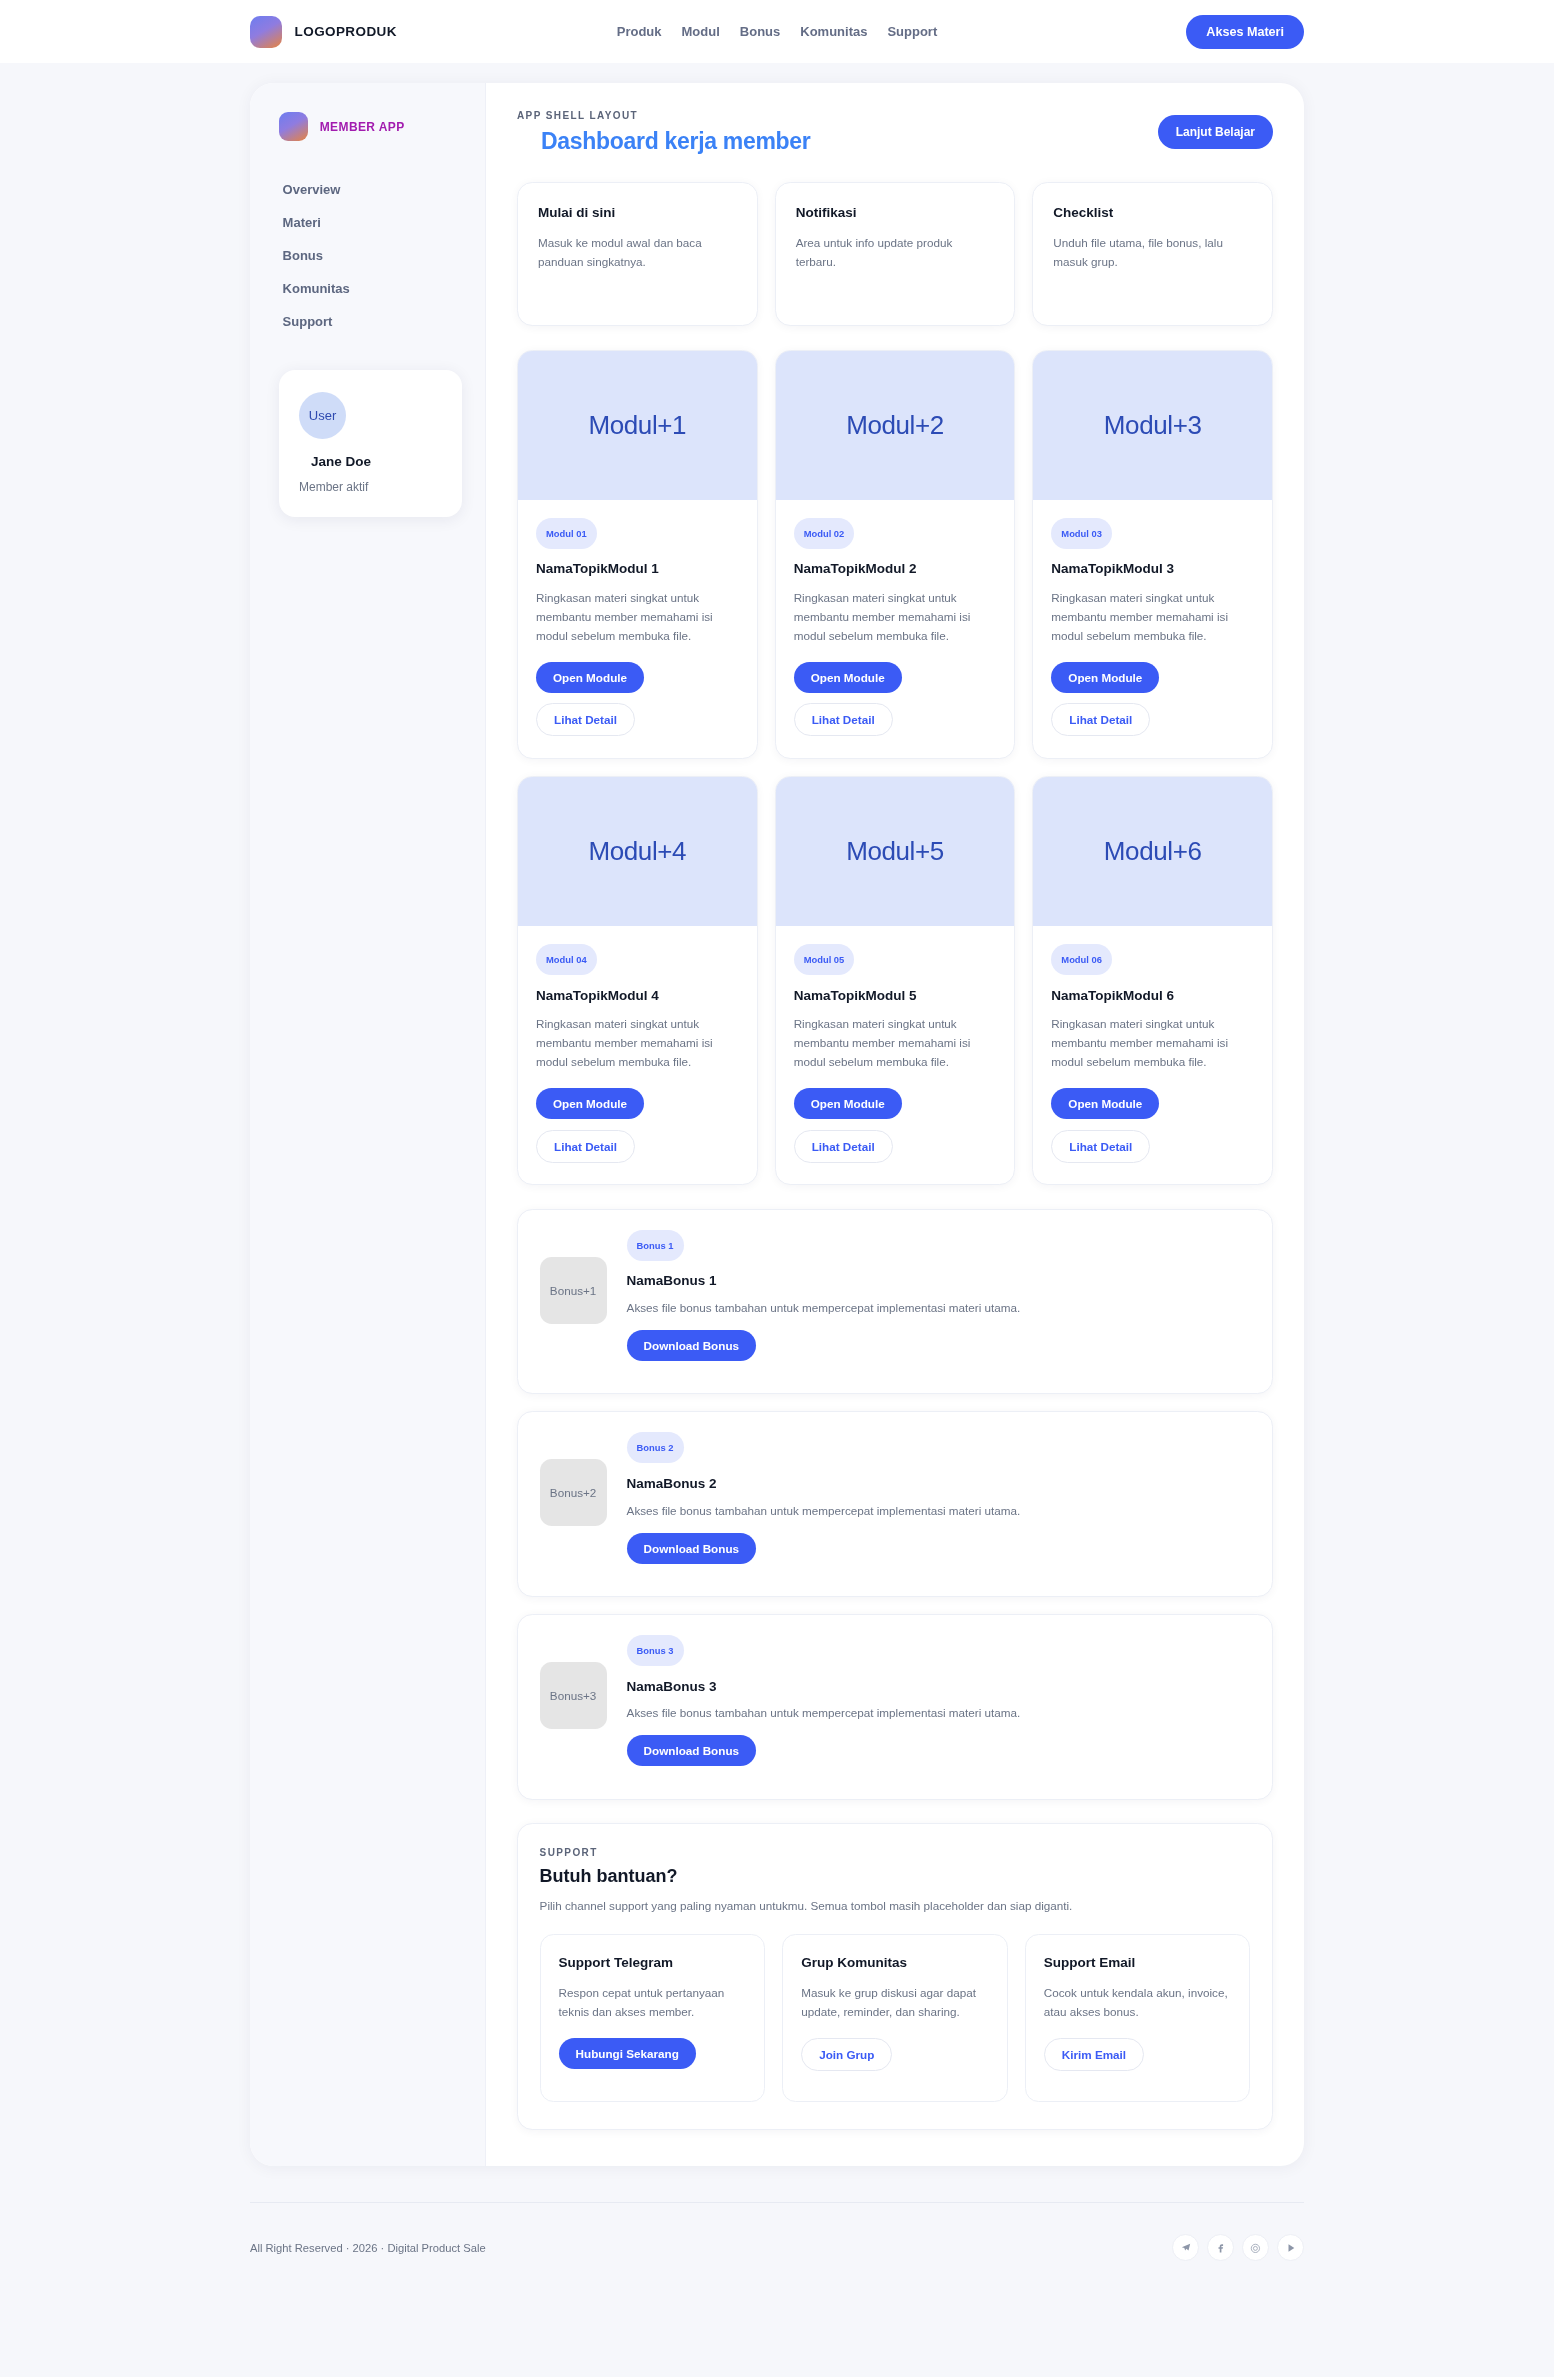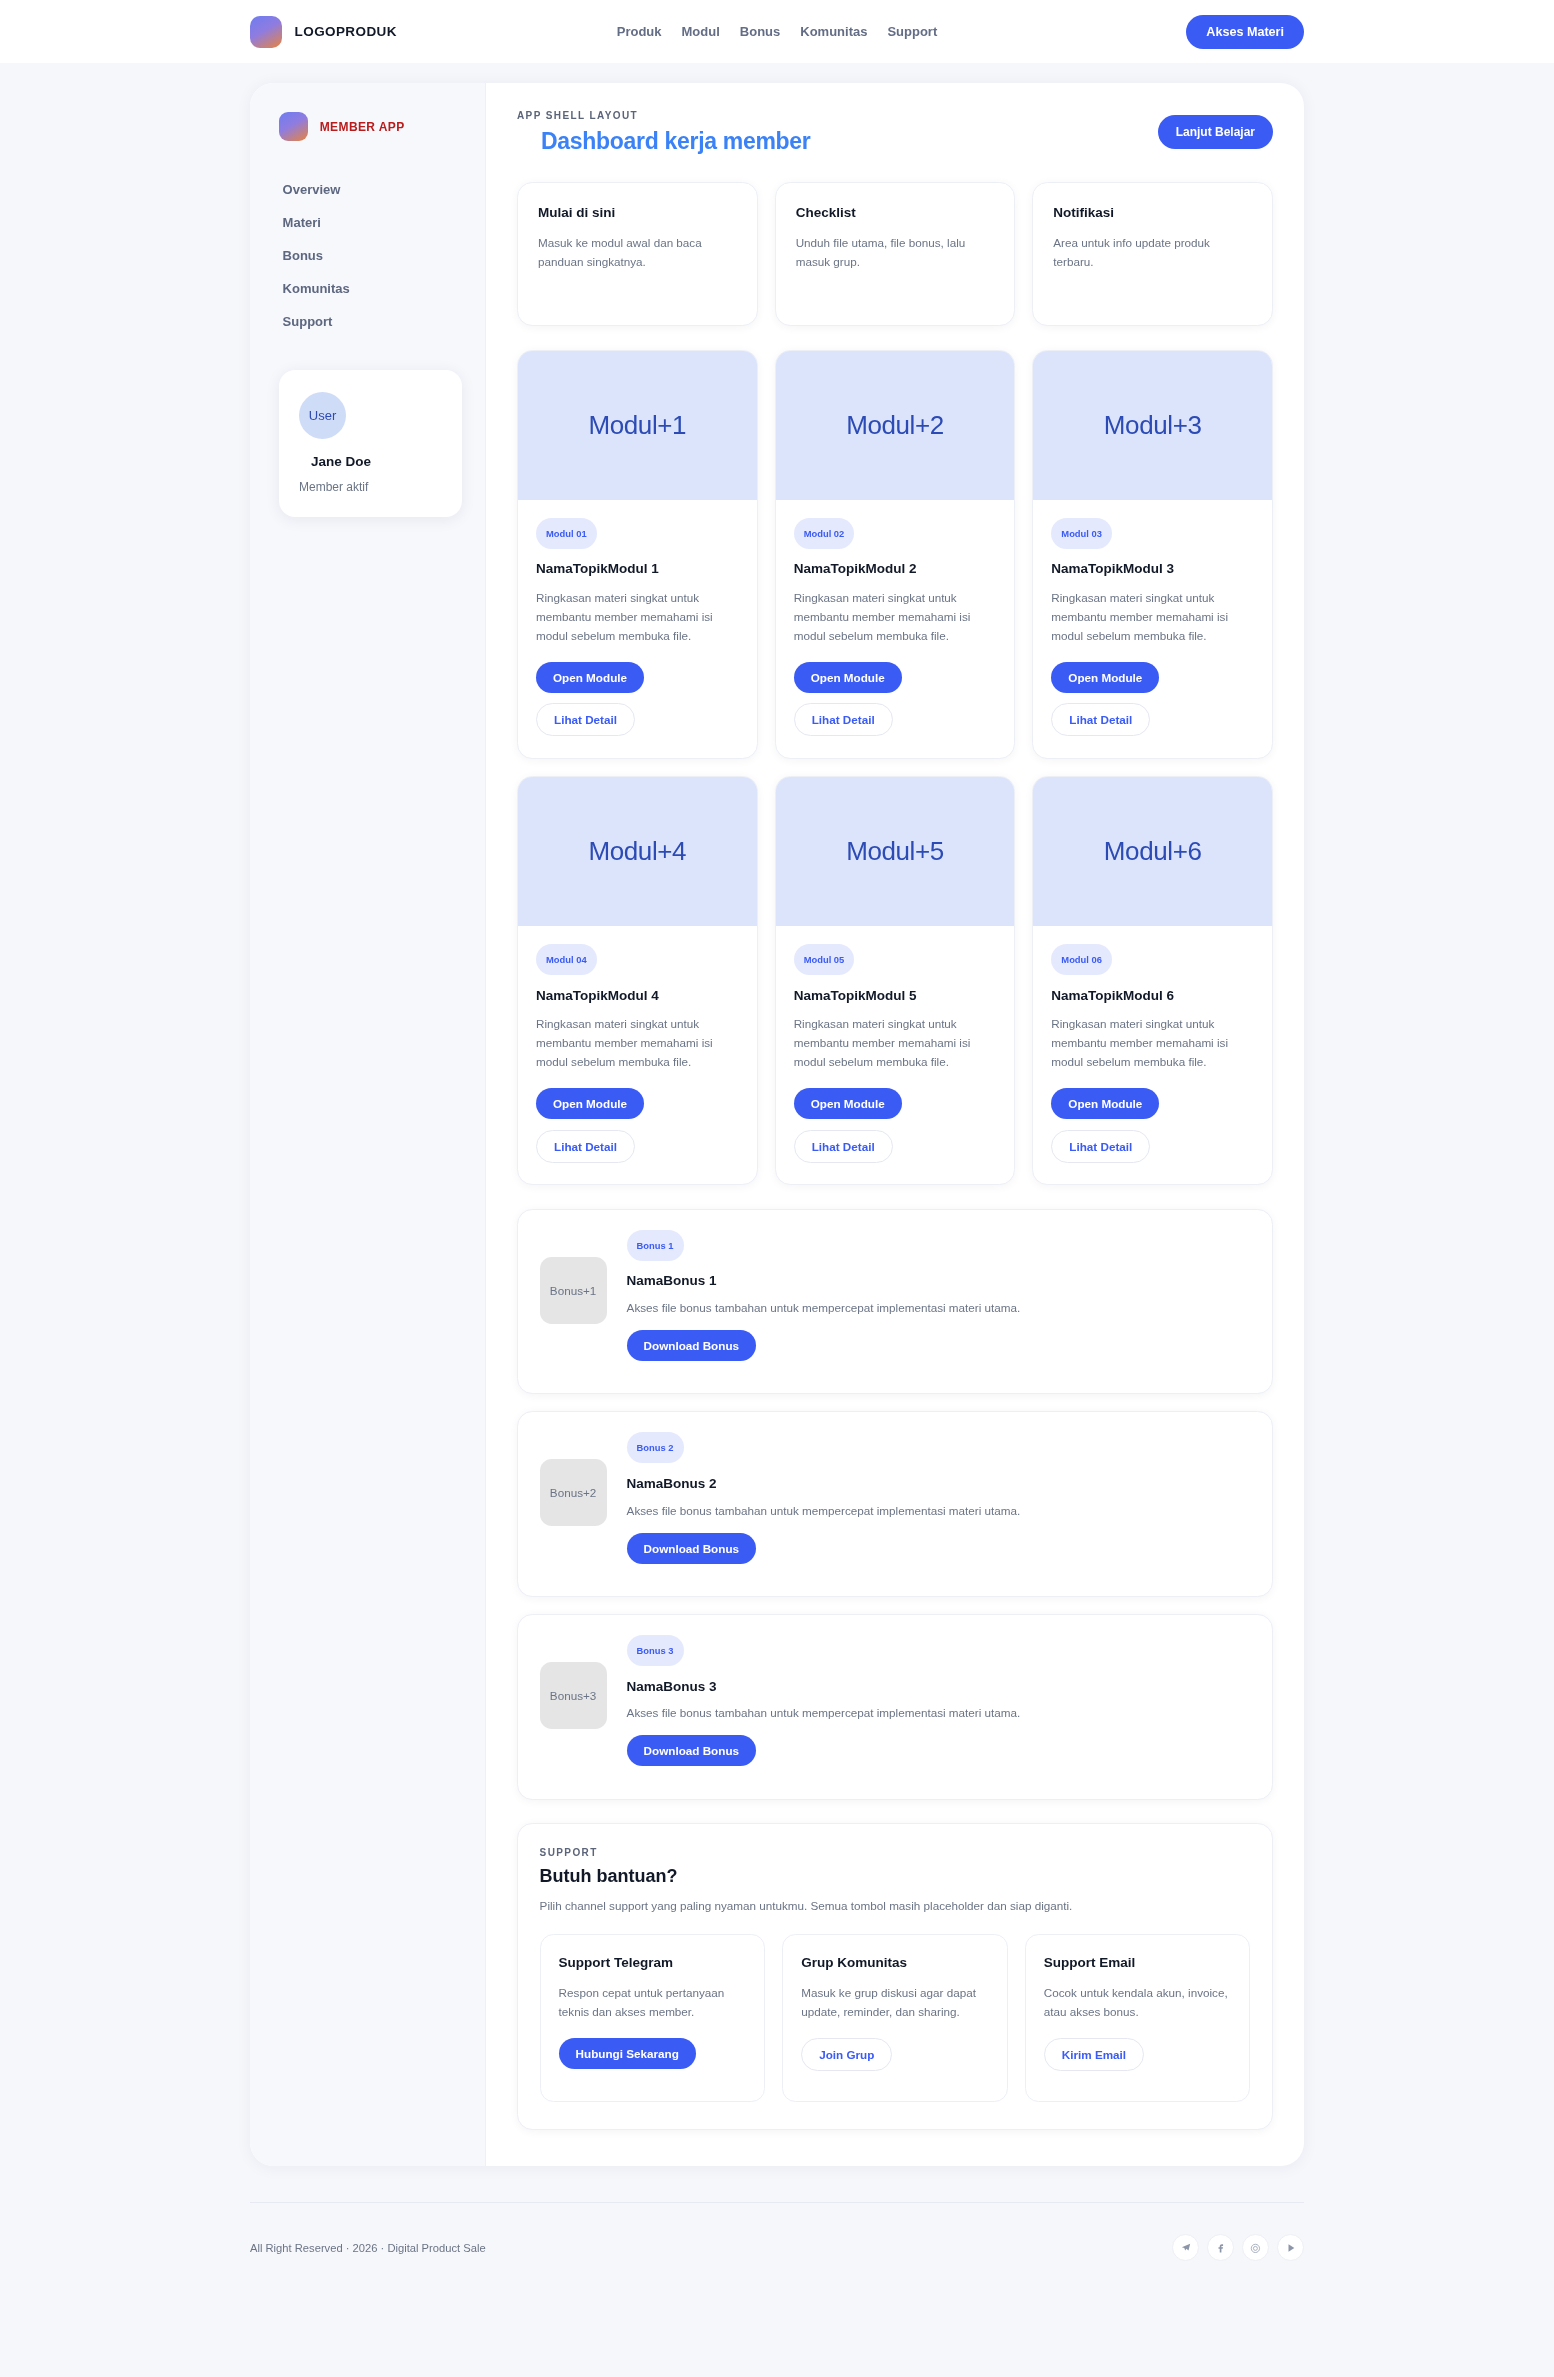--- a/index.html
+++ b/index.html
@@ -61,21 +61,21 @@
     flex: 0 0 236px;
     background: #f7f8fc;
     padding: 29px 23.4px 23.4px 29px;
     border-right: 0.9px solid #eef0f7;
   }
   .side-brand { display: flex; align-items: center; gap: 11.7px; margin-bottom: 32px; }
   .side-logo {
     width: 29px; height: 29px; border-radius: 9px;
     background: linear-gradient(150deg, #6d7df0 0%, #8f7ce0 45%, #e8833f 100%);
   }
-  .side-brand-name { font-size: 12px; font-weight: 700; letter-spacing: 0.4px; color: #b91c1c; }
+  .side-brand-name { font-size: 12px; font-weight: 700; letter-spacing: 0.4px; color: #a21caf; }
   .side-nav { display: flex; flex-direction: column; }
   .side-item {
     font-size: 13px; font-weight: 700; color: #5d6780;
     padding: 9px 0 9px 3.6px; cursor: pointer;
   }
   .user-card {
     margin-top: 32px;
     background: #ffffff;
     border-radius: 16px;
     padding: 21.6px 20px 23.4px 20px;
@@ -244,26 +244,26 @@
         </div>
         <button class="btn-pill">Lanjut Belajar</button>
       </div>
 
       <section class="cards3" id="info-cards">
           <div class="info-card">
      <div class="info-title">Mulai di sini</div>
      <div class="info-desc">Masuk ke modul awal dan baca panduan singkatnya.</div>
    </div>
           <div class="info-card">
+     <div class="info-title">Notifikasi</div>
+     <div class="info-desc">Area untuk info update produk terbaru.</div>
+   </div>
+          <div class="info-card">
      <div class="info-title">Checklist</div>
      <div class="info-desc">Unduh file utama, file bonus, lalu masuk grup.</div>
-   </div>
-          <div class="info-card">
-     <div class="info-title">Notifikasi</div>
-     <div class="info-desc">Area untuk info update produk terbaru.</div>
    </div>
         </section>
       <section class="modgrid" id="mod-grid">
           <div class="mod-card">
      <div class="mod-thumb">Modul+1</div>
      <div class="mod-body">
        <span class="badge">Modul 01</span>
        <div class="mod-title">NamaTopikModul 1</div>
        <div class="mod-desc">Ringkasan materi singkat untuk membantu member memahami isi modul sebelum membuka file.</div>
        <div><button class="btn-solid">Open Module</button></div>

